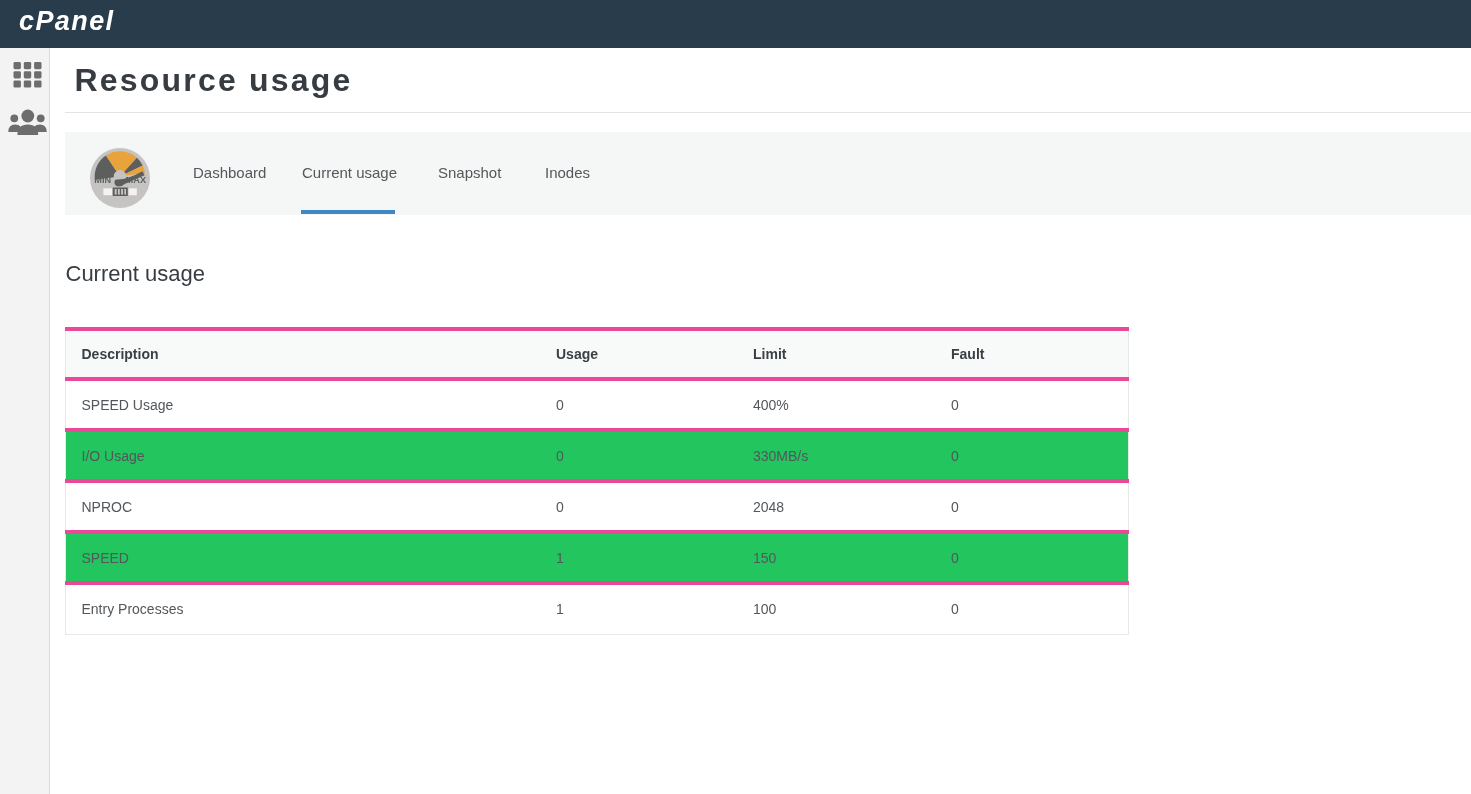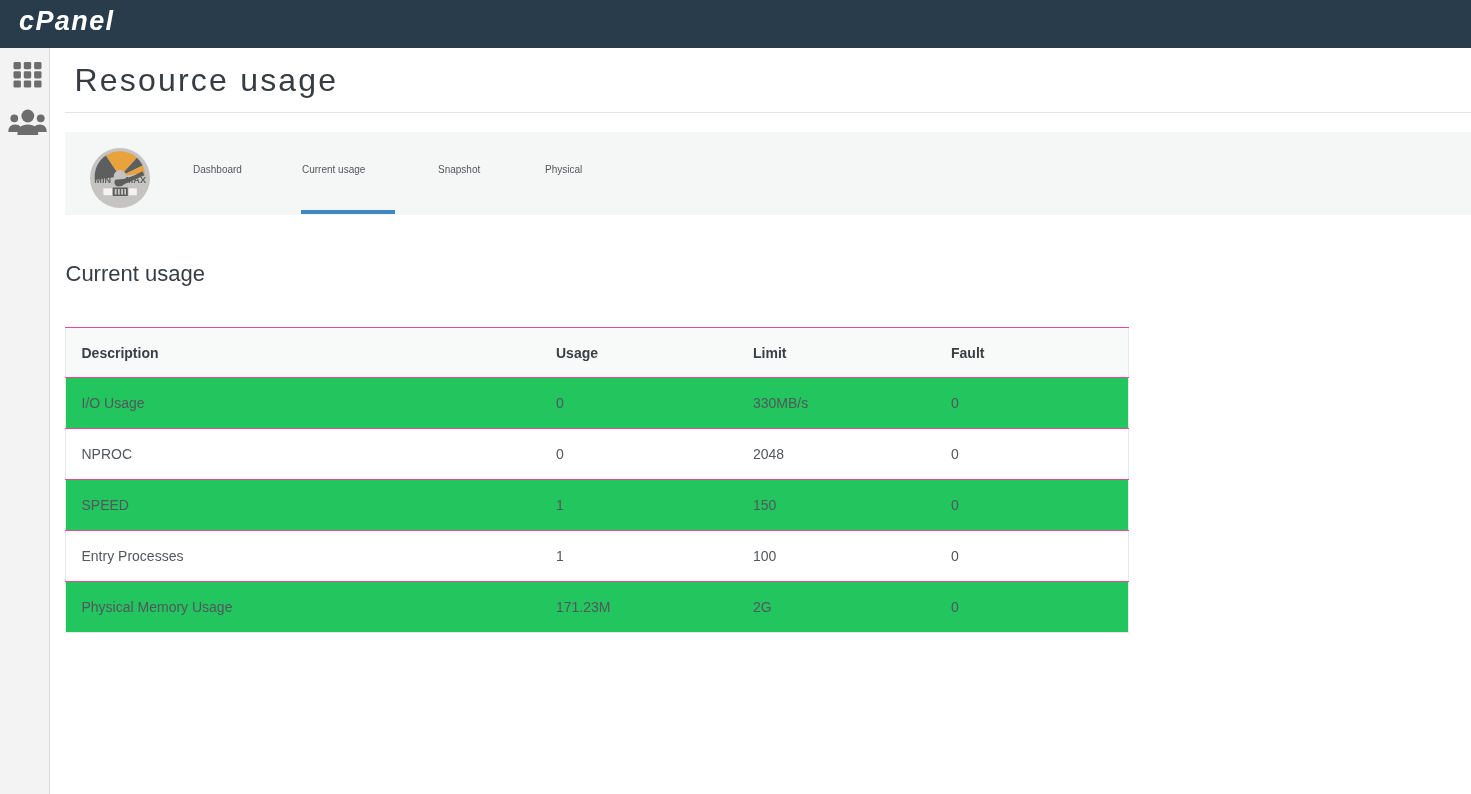--- a/index.html
+++ b/index.html
@@ -1,28 +1,28 @@
 <!DOCTYPE html>
 <html><head>
 <meta charset="utf-8">
 <style>
   * { margin:0; padding:0; box-sizing:border-box; }
   html,body { width:1471px; height:794px; background:#ffffff; font-family:"Liberation Sans",sans-serif; overflow:hidden; position:relative; }
   .topbar { position:absolute; left:0; top:0; width:1471px; height:48px; background:#293c4c; }
   .logo { position:absolute; left:19px; top:6px; color:#ffffff; font-style:italic; font-weight:bold; font-size:27px; letter-spacing:1.4px; }
   .sidebar { position:absolute; left:0; top:48px; width:50px; height:746px; background:#f3f3f3; border-right:1px solid #d9d9d9; }
-  .h1 { position:absolute; left:74.5px; top:62px; font-size:32px; color:#363c41; font-weight:400; letter-spacing:2.2px; }
+  .h1 { position:absolute; left:74.5px; top:62px; font-size:32px; color:#363c41; font-weight:700; letter-spacing:2.2px; }
   .hline { position:absolute; left:65px; top:112px; width:1406px; height:1px; background:#e3e3e3; }
   .tabband { position:absolute; left:65px; top:132px; width:1406px; height:83px; background:#f5f6f6; }
-  .tab { position:absolute; top:32px; font-size:10px; color:#54585c; }
+  .tab { position:absolute; top:32px; font-size:15px; color:#54585c; }
   .underline { position:absolute; left:301px; top:210px; width:94px; height:4px; background:#3e88c5; }
   .sectitle { position:absolute; left:65.5px; top:261px; font-size:22px; color:#363c41; }
   table.tbl { position:absolute; left:65px; top:327px; width:1064px; border-collapse:collapse; table-layout:fixed; font-size:14px; }
   table.tbl { border:1px solid #e8e8e8; }
-  table.tbl th, table.tbl td { border-top:1px solid #ec4899; padding:0 0 0 15.5px; text-align:left; font-weight:400; vertical-align:middle; }
+  table.tbl th, table.tbl td { border-top:4px solid #ec4899; padding:0 0 0 15.5px; text-align:left; font-weight:400; vertical-align:middle; }
   table.tbl th { height:50px; font-weight:bold; color:#3a3f44; background:#f8f9f9; }
   table.tbl td { height:51px; color:#53575b; }
   tr.alt td { background:#22c55e; }
 </style>
 </head>
 <body>
   <div class="topbar">
     <span class="logo">cPanel</span>
   </div>
   <div class="sidebar">
@@ -70,37 +70,43 @@
       <g fill="#c6c4c3">
         <rect x="24.7" y="41" width="1.9" height="5.6"></rect>
         <rect x="27.9" y="41" width="1.9" height="5.6"></rect>
         <rect x="31.1" y="41" width="1.9" height="5.6"></rect>
         <rect x="34.3" y="41" width="1.7" height="5.6"></rect>
       </g>
     </svg>
     <span class="tab" style="left:128px">Dashboard</span>
     <span class="tab" style="left:237px">Current usage</span>
     <span class="tab" style="left:373px">Snapshot</span>
-    <span class="tab" style="left:480px">Physical</span>
+    <span class="tab" style="left:480px">Inodes</span>
     <div class="underline" style="left:236px;top:78px;position:absolute"></div>
   </div>
   <div class="sectitle">Current usage</div>
   <table class="tbl">
     <colgroup>
       <col style="width:475px">
       <col style="width:197px">
       <col style="width:198px">
       <col style="width:193px">
     </colgroup>
     <tbody>
       <tr>
         <th>Description</th>
         <th>Usage</th>
         <th>Limit</th>
         <th>Fault</th>
+      </tr>
+    <tr>
+        <td>SPEED Usage</td>
+        <td>0</td>
+        <td>400%</td>
+        <td>0</td>
       </tr>
     <tr class="alt">
         <td>I/O Usage</td>
         <td>0</td>
         <td>330MB/s</td>
         <td>0</td>
       </tr>
     <tr>
         <td>NPROC</td>
         <td>0</td>
@@ -112,20 +118,14 @@
         <td>1</td>
         <td>150</td>
         <td>0</td>
       </tr>
     <tr>
         <td>Entry Processes</td>
         <td>1</td>
         <td>100</td>
         <td>0</td>
       </tr>
-    <tr class="alt">
-        <td>Physical Memory Usage</td>
-        <td>171.23M</td>
-        <td>2G</td>
-        <td>0</td>
-      </tr>
   </tbody>
   </table>
 
 </body></html>

